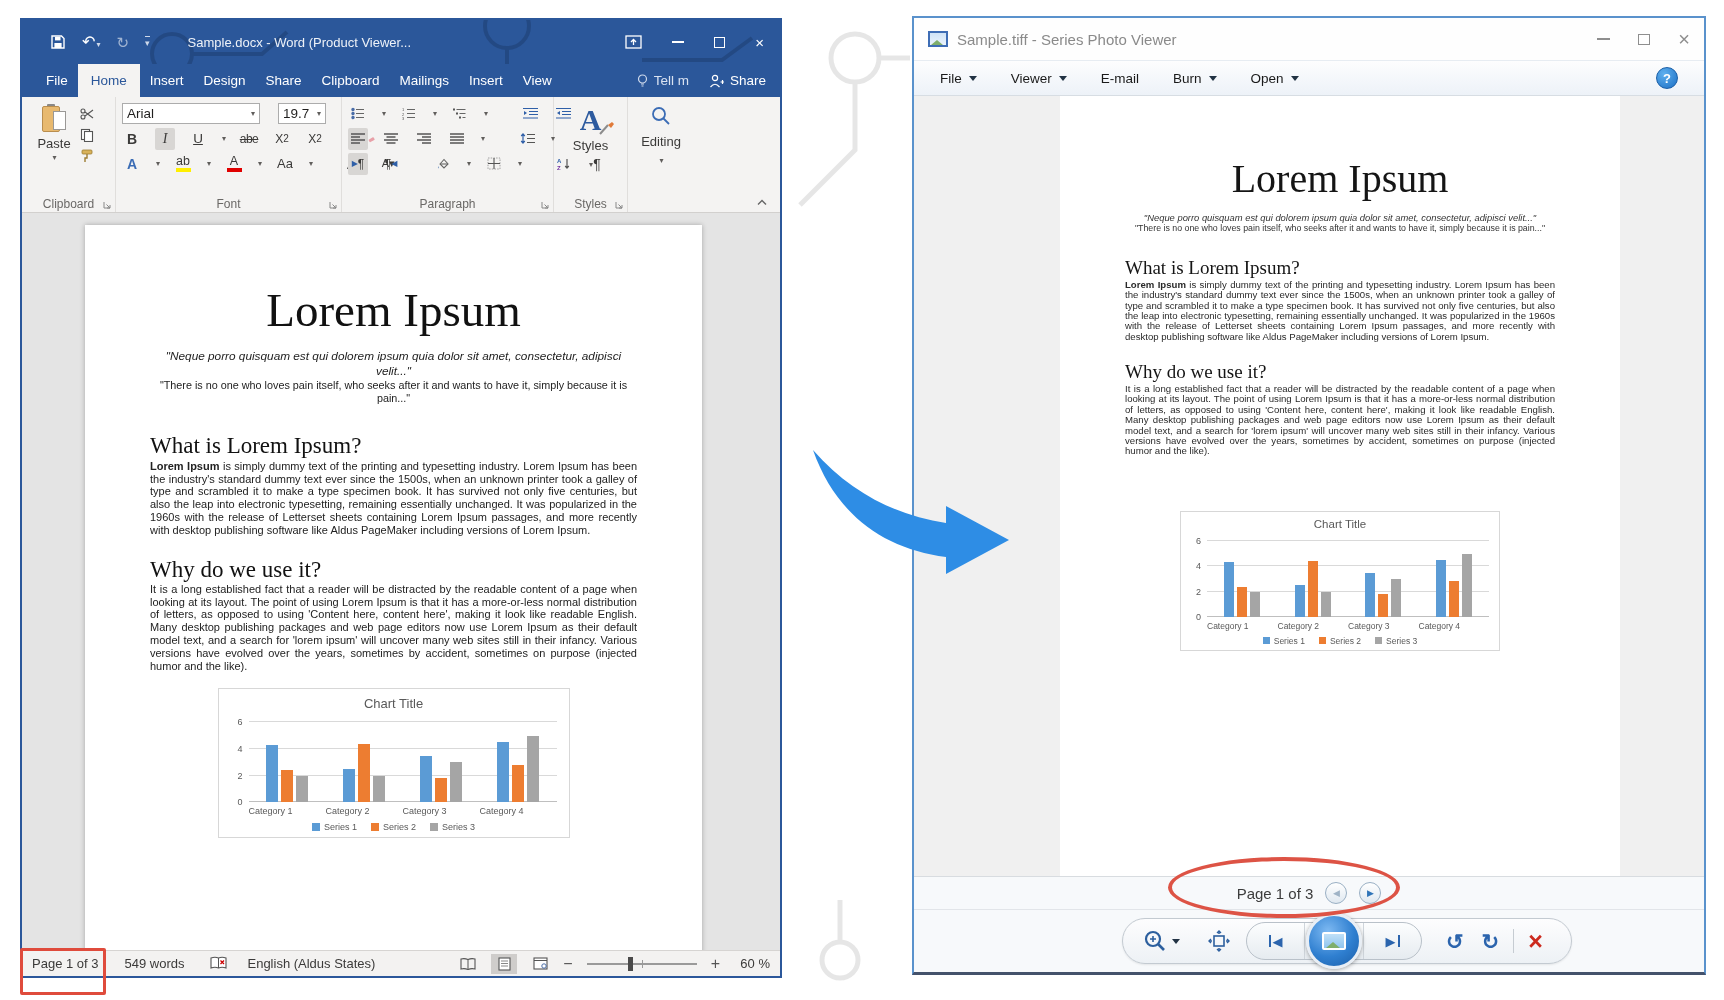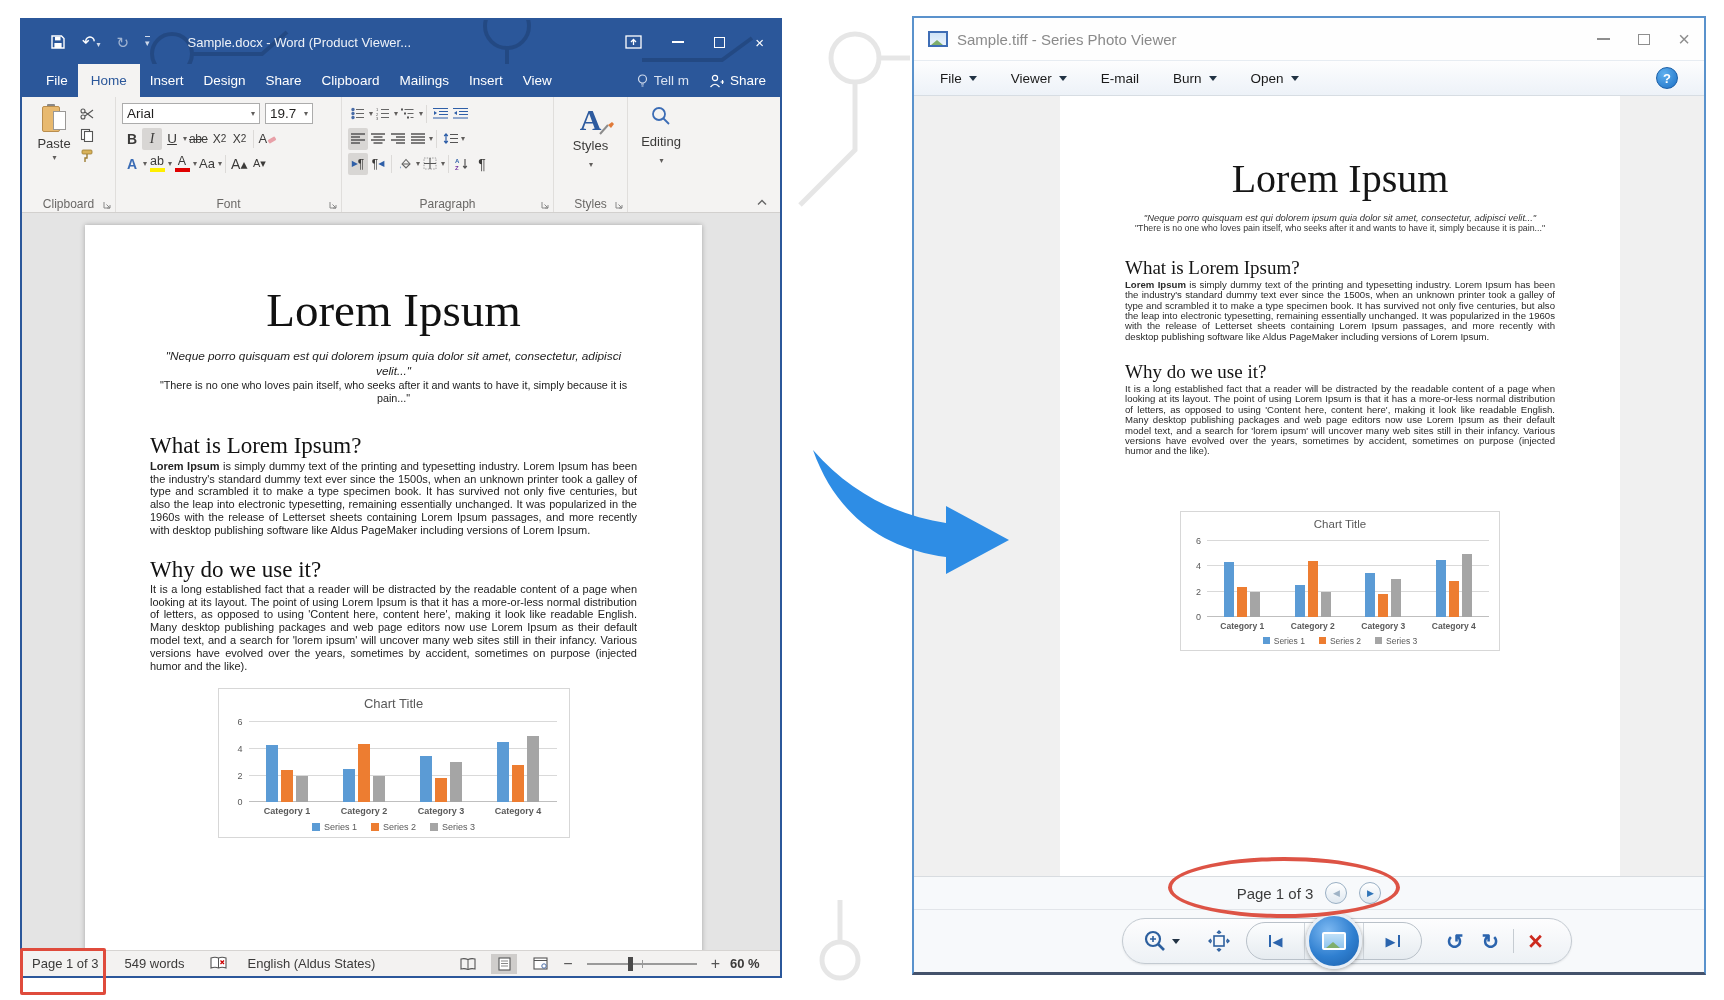--- a/index.html
+++ b/index.html
@@ -27,21 +27,21 @@
   .w-tabs { height:33px; background:#2b579a; display:flex; align-items:stretch; padding-left:14px; color:#fff; font-size:13.5px; flex:0 0 auto; }
   .tab { display:flex; align-items:center; padding:0 10px; cursor:default; }
   .tab.active { background:#f4f3f2; color:#2b579a; padding:0 13px; }
   .tellme { margin-left:auto; display:flex; align-items:center; gap:6px; color:#d9e2f1; padding:0 10px; font-size:13.5px; }
   .share { display:flex; align-items:center; gap:6px; padding:0 14px 0 10px; font-size:13.5px; }
 
   .ribbon { height:116px; background:#f4f3f2; border-bottom:1px solid #d2d0ce; display:flex; position:relative; flex:0 0 auto; }
   .rgroup { position:relative; border-right:1px solid #e0dedc; padding:4px 6px 17px 6px; }
   .rg-label { position:absolute; bottom:1px; left:4px; right:4px; text-align:center; font-size:12px; color:#6a6866; white-space:nowrap; }
   .launcher { position:absolute; bottom:2px; right:3px; }
-  .rrow { display:flex; align-items:center; gap:0; height:25px; }
+  .rrow { display:flex; align-items:center; gap:13px; height:25px; }
   .rbtn { min-width:20px; height:22px; display:inline-flex; align-items:center; justify-content:center; color:#3b3a39; font-size:13px; padding:0 2px; border-radius:2px; }
   .rbtn.on { background:#d8d6d4; }
   .rcaret { font-size:8px; color:#605e5c; margin-left:1px; }
   .rsep { width:1px; height:18px; background:#dcdad8; margin:0 3px; }
 
   .clip-grp { width:94px; display:flex; }
   .paste-btn { width:52px; display:flex; flex-direction:column; align-items:center; gap:2px; padding-top:3px; }
   .paste-lbl { font-size:13px; color:#3b3a39; }
   .clip-mini { display:flex; flex-direction:column; justify-content:flex-start; gap:7px; padding-top:6px; }
   .clipboard-ico { position:relative; width:24px; height:30px; }
@@ -90,37 +90,37 @@
   .c-plot { position:absolute; }
   .chart-lg .c-plot { left:30px; right:12px; top:33px; height:80px; }
   .gl { position:absolute; left:0; right:0; height:1px; background:#d9d9d9; }
   .gl0 { background:#bfbfbf; }
   .yt { position:absolute; right:100%; margin-right:6px; transform:translateY(50%); font-size:9px; color:#595959; line-height:1; bottom:0; }
   .groups { position:absolute; inset:0; display:flex; }
   .grp { flex:1; display:flex; align-items:flex-end; justify-content:center; gap:3px; }
   .chart-lg .bar { width:12px; }
   .c-xlabels { position:absolute; display:flex; }
   .chart-lg .c-xlabels { left:30px; right:12px; top:117px; }
-  .c-xlabels div { flex:1; text-align:center; font-size:9px; color:#595959;font-weight:bold; }
+  .c-xlabels div { flex:1; font-size:9px; color:#595959; }
   .c-legend { position:absolute; left:0; right:0; display:flex; justify-content:center; gap:14px; color:#595959; }
   .chart-lg .c-legend { bottom:5px; font-size:9px; }
   .li { display:inline-flex; align-items:center; }
   .sw { display:inline-block; width:8px; height:8px; margin-right:4px; }
 
   .statusbar { height:26px; background:#f3f2f1; border-top:1px solid #d6d4d2; display:flex; align-items:center;
     font-size:13px; color:#3b3a39; padding:0 10px; gap:0; flex:0 0 auto; }
   .sb-item { margin-right:26px; white-space:nowrap; }
   .sb-right { margin-left:auto; display:flex; align-items:center; gap:10px; }
   .viewbtn { width:26px; height:20px; display:inline-flex; align-items:center; justify-content:center; }
   .viewbtn.on { background:#cfcdcb; }
   .zoom-minus,.zoom-plus { font-size:16px; color:#555; line-height:1; }
   .ztrack { width:110px; height:2px; background:#9a9a9a; position:relative; margin:0 4px; }
   .ztick { position:absolute; left:50%; top:-3px; width:1px; height:8px; background:#9a9a9a; }
   .zthumb { position:absolute; left:38%; top:-6px; width:5px; height:14px; background:#4a4a4a; }
-  .zoomlvl { width:40px; text-align:left;font-weight:bold; }
+  .zoomlvl { width:40px; text-align:right; }
 
   
   .pv-window { position:absolute; left:912px; top:16px; width:794px; height:959px; z-index:1;
     border:2px solid #5a92cc; border-bottom:3px solid #44526b; background:#fff; display:flex; flex-direction:column; }
   .pv-titlebar { height:42px; display:flex; align-items:center; padding:0 14px; background:#fefefe; flex:0 0 auto; }
   .pv-appicon { width:20px; height:16px; border:2px solid #3e6db5; background:linear-gradient(#cfe3f7,#eaf3fc); margin-right:9px; position:relative; }
   .pv-appicon:after { content:""; position:absolute; left:1px; bottom:0; border-left:6px solid transparent; border-right:6px solid transparent; border-bottom:5px solid #7fae6b; }
   .pv-title { font-size:15px; color:#8a8a8a; }
   .pv-ctrls { margin-left:auto; display:flex; align-items:center; gap:28px; color:#8e8e8e; }
   .pv-min { width:13px; height:2px; background:#8e8e8e; }

